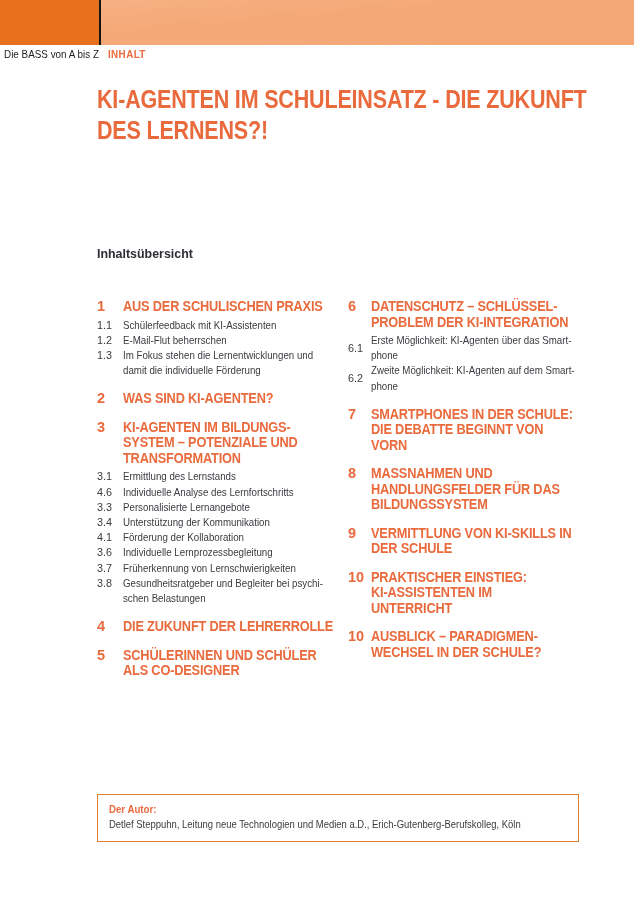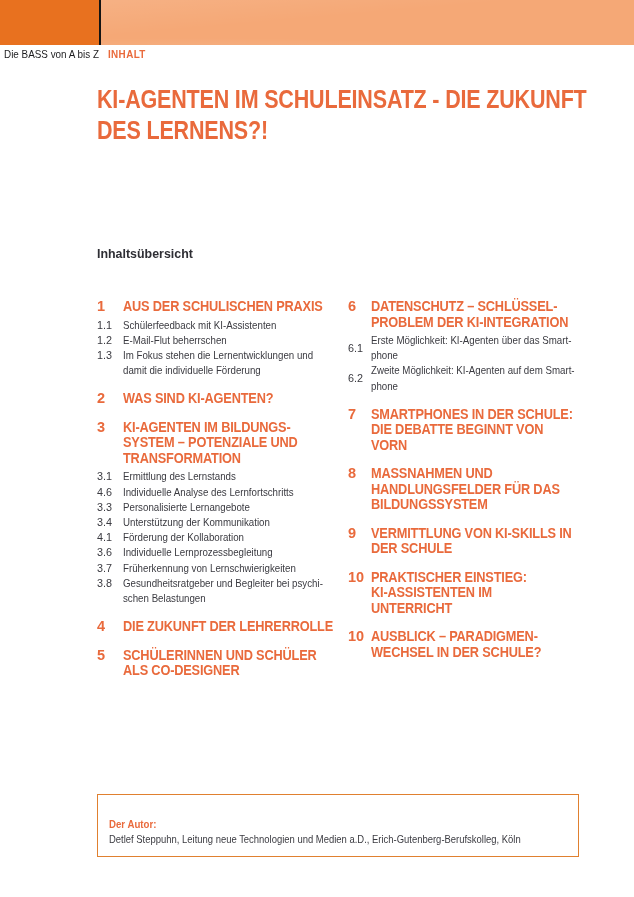--- a/index.html
+++ b/index.html
@@ -55,21 +55,21 @@
   .item{display:flex;align-items:flex-start;}
   .i-num{flex:none;width:26px;font-size:10.8px;line-height:15.2px;color:#3a3a40;}
   .col-right .i-num{width:23px;margin-top:8px;}
   .i-text{
     flex:1;font-size:10.8px;line-height:15.2px;color:#3a3a40;
     white-space:pre;transform:scaleX(0.90);transform-origin:left top;
   }
   
   .author-box{
     position:absolute;left:97px;top:794px;width:458px;height:28px;
-    border:1.5px solid #e0802f;padding:23px 11px 10px 11px;background:#fff;
+    border:1.5px solid #e0802f;padding:8px 11px 10px 11px;background:#fff;
   }
   .author-label{font-size:10.5px;line-height:13px;font-weight:700;color:#e96a3c;margin-bottom:2px;
                 transform:scaleX(0.92);transform-origin:left top;white-space:pre;}
   .author-text{font-size:10.5px;line-height:13px;color:#3a3a40;
                transform:scaleX(0.90);transform-origin:left top;white-space:pre;}
 </style>
 </head>
 <body>
 
 <div class="topbar">

